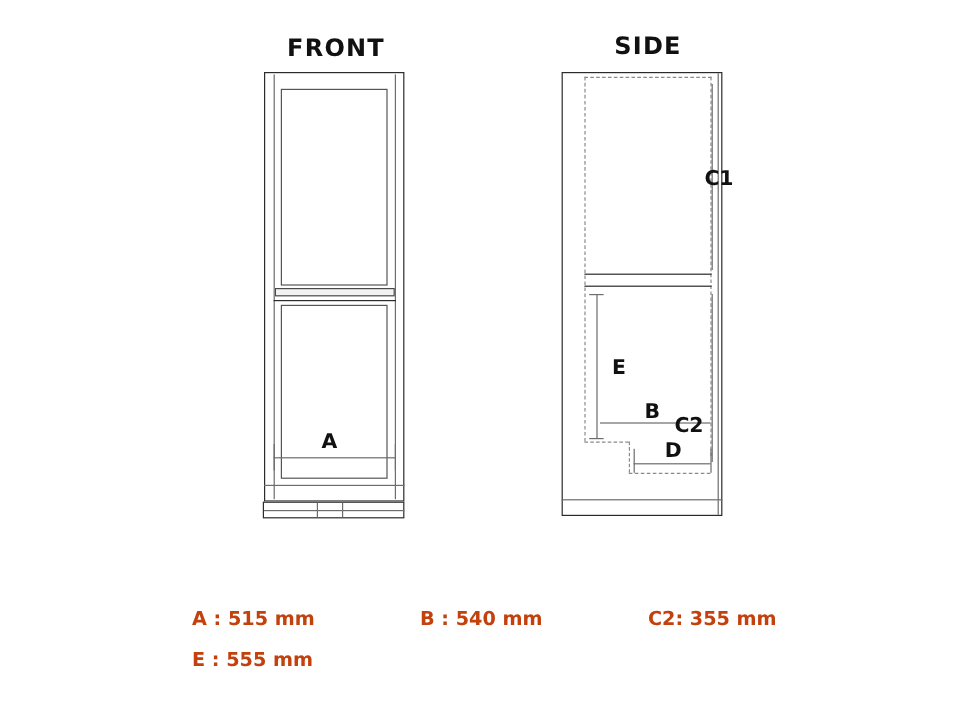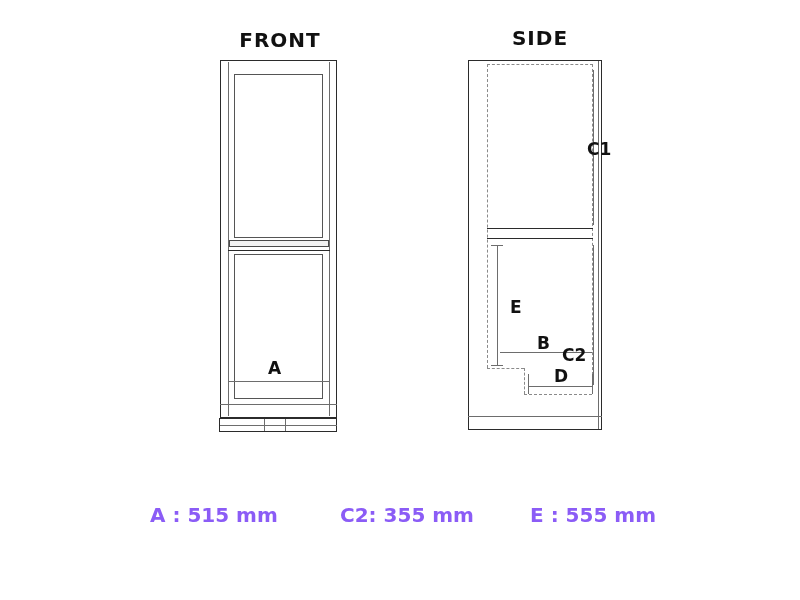--- a/index.html
+++ b/index.html
@@ -83,23 +83,24 @@
     left: 150px;
     top: 498px;
     width: 530px;
     display: grid;
     grid-template-columns: 190px 190px 150px;
     grid-auto-rows: 34px;
     align-items: center;
   }
   .legend-item {
     font-weight: bold;
-    font-size: 20px;
-    color: #8b5cf6;
+    font-size: 16px;
+    color: #c2410c;
     white-space: nowrap;
+    margin-left: 10px;
   }
 
   
   .handle-bar {
     position: absolute;
     background: #f2f2f2;
     border: 1px solid #4a4a4a;
     box-sizing: border-box;
   }
 </style>
@@ -177,17 +178,18 @@
 
     <div class="dim-label" style="left:510px; top:297px;">E</div>
 
     <div class="dim-label" style="left:537px; top:333px;">B</div>
 
     <div class="dim-label" style="left:554px; top:366px;">D</div>
   </div>
 
   <div class="legend">
     <div class="legend-item">A : 515 mm</div>
+    <div class="legend-item">B : 540 mm</div>
     <div class="legend-item">C2: 355 mm</div>
     <div class="legend-item">E : 555 mm</div>
   </div>
 
 </div>
 
 </body></html>

